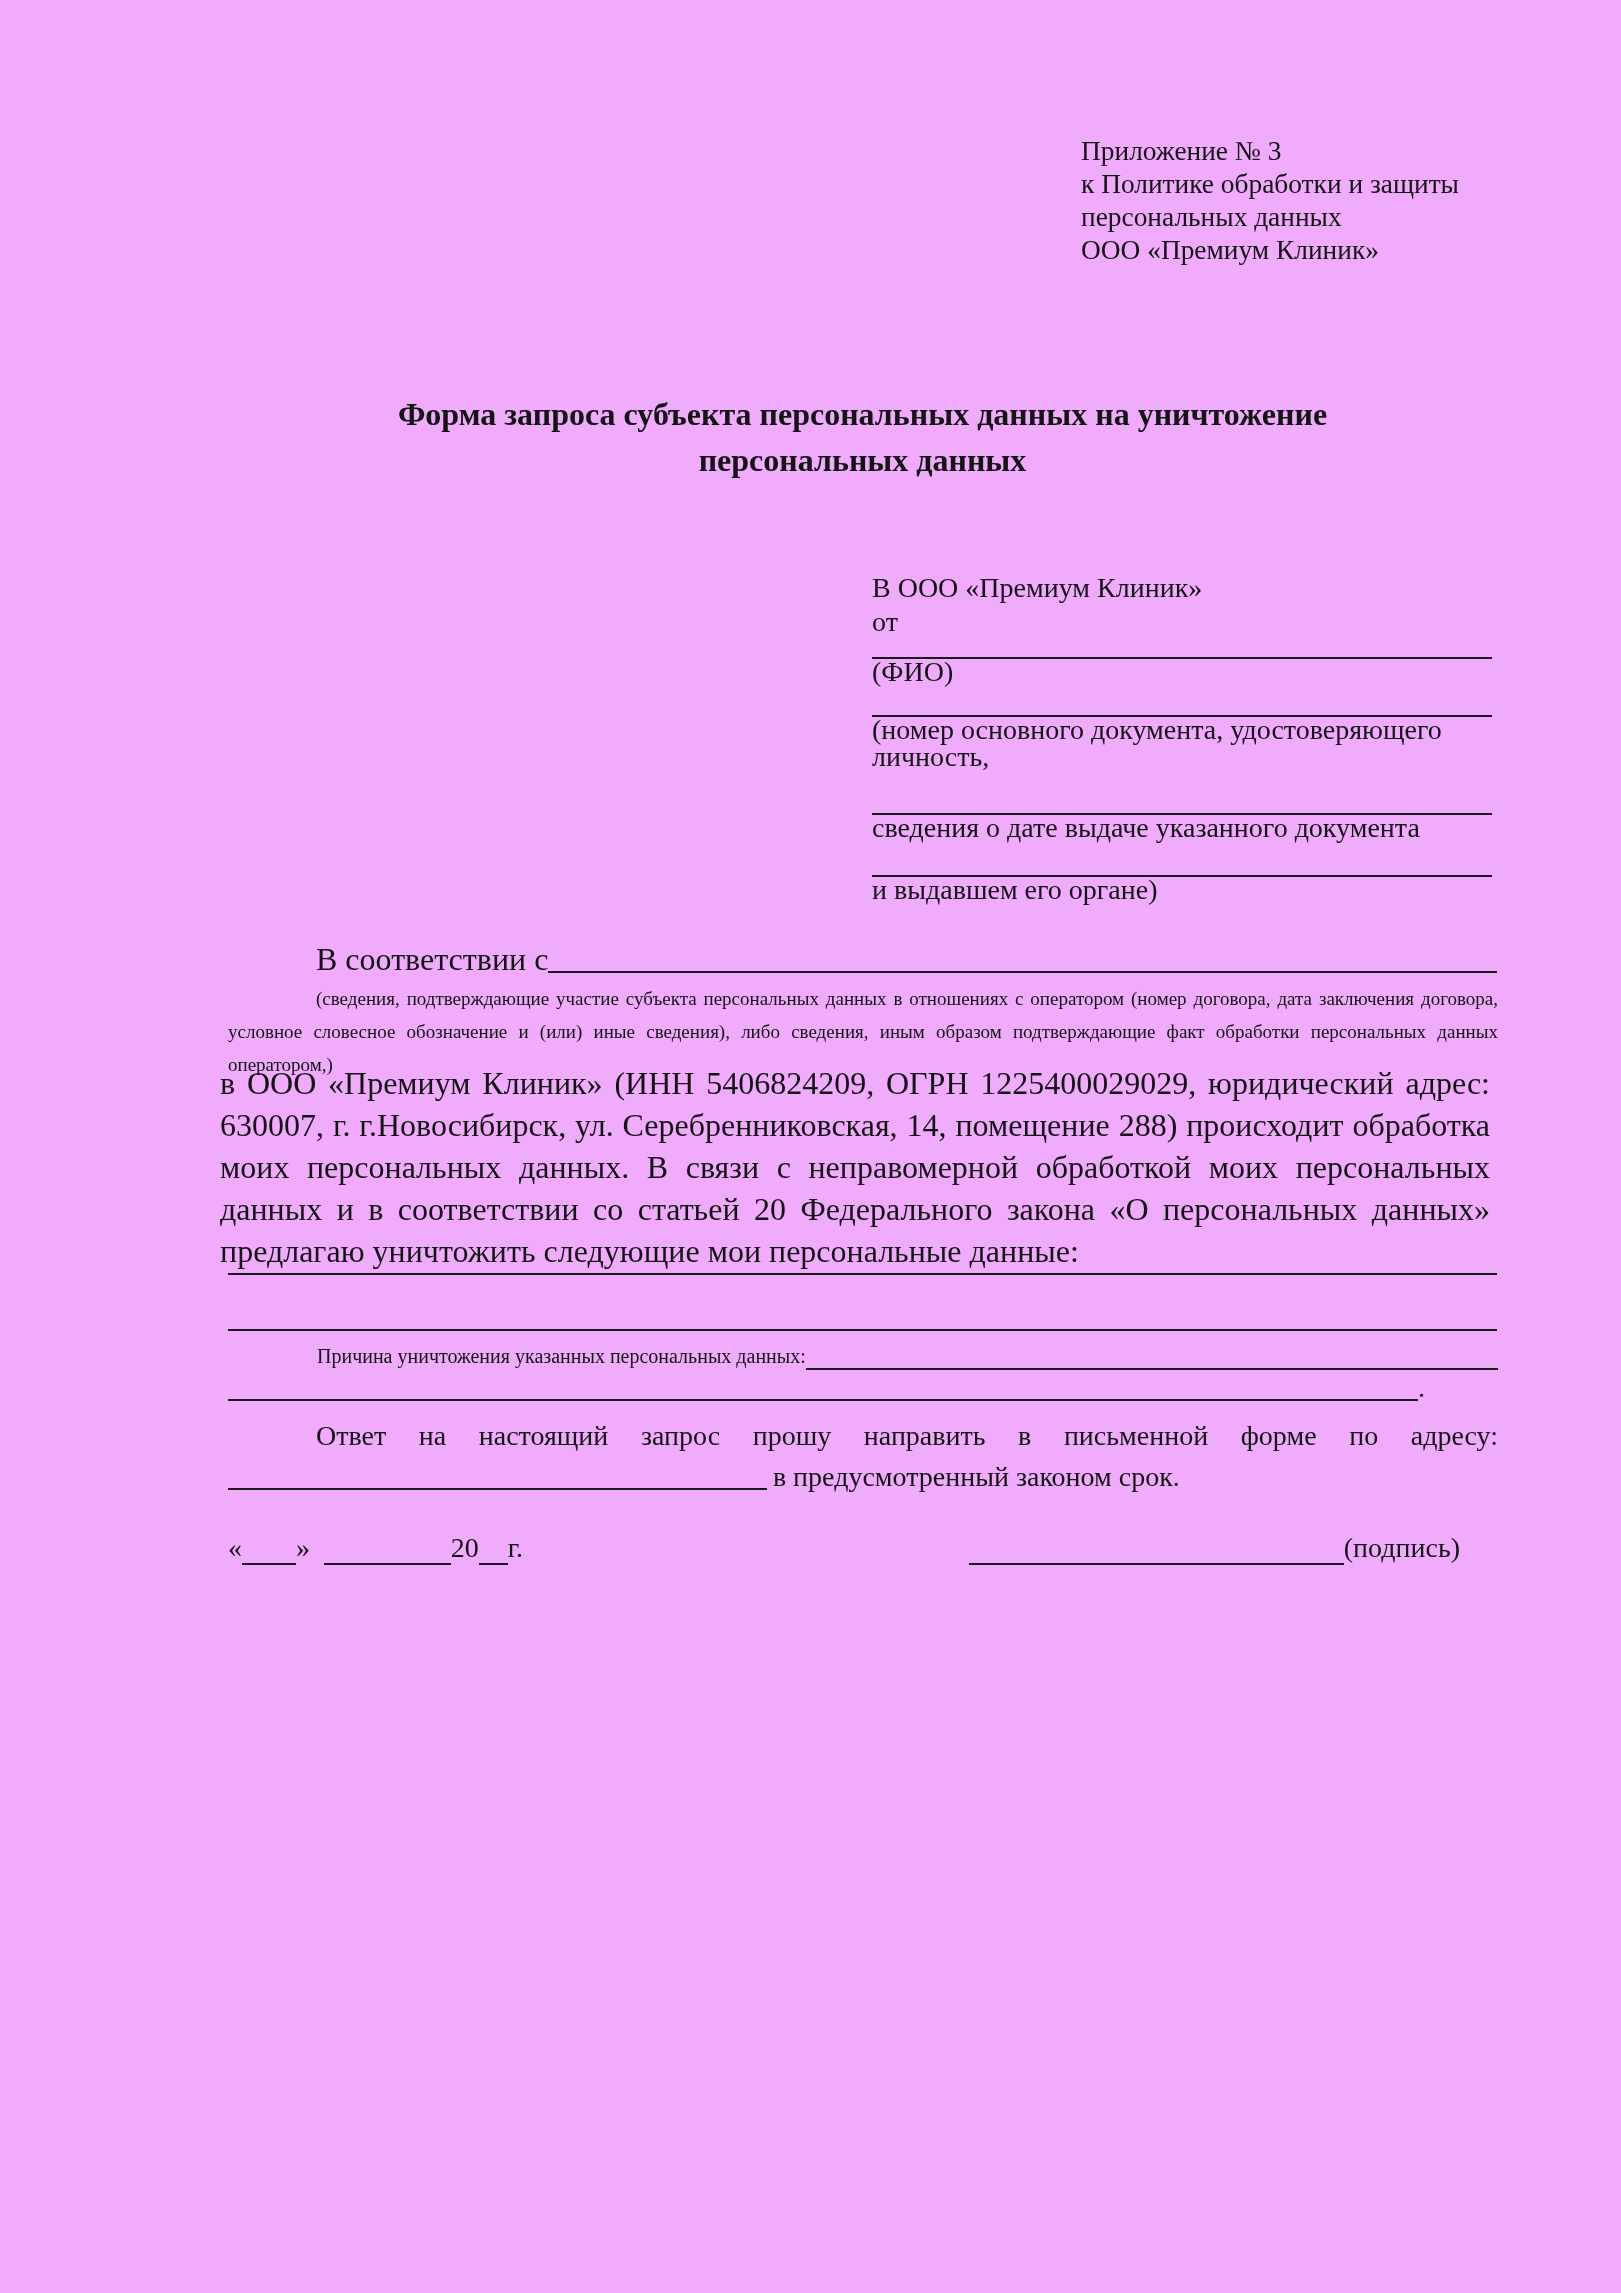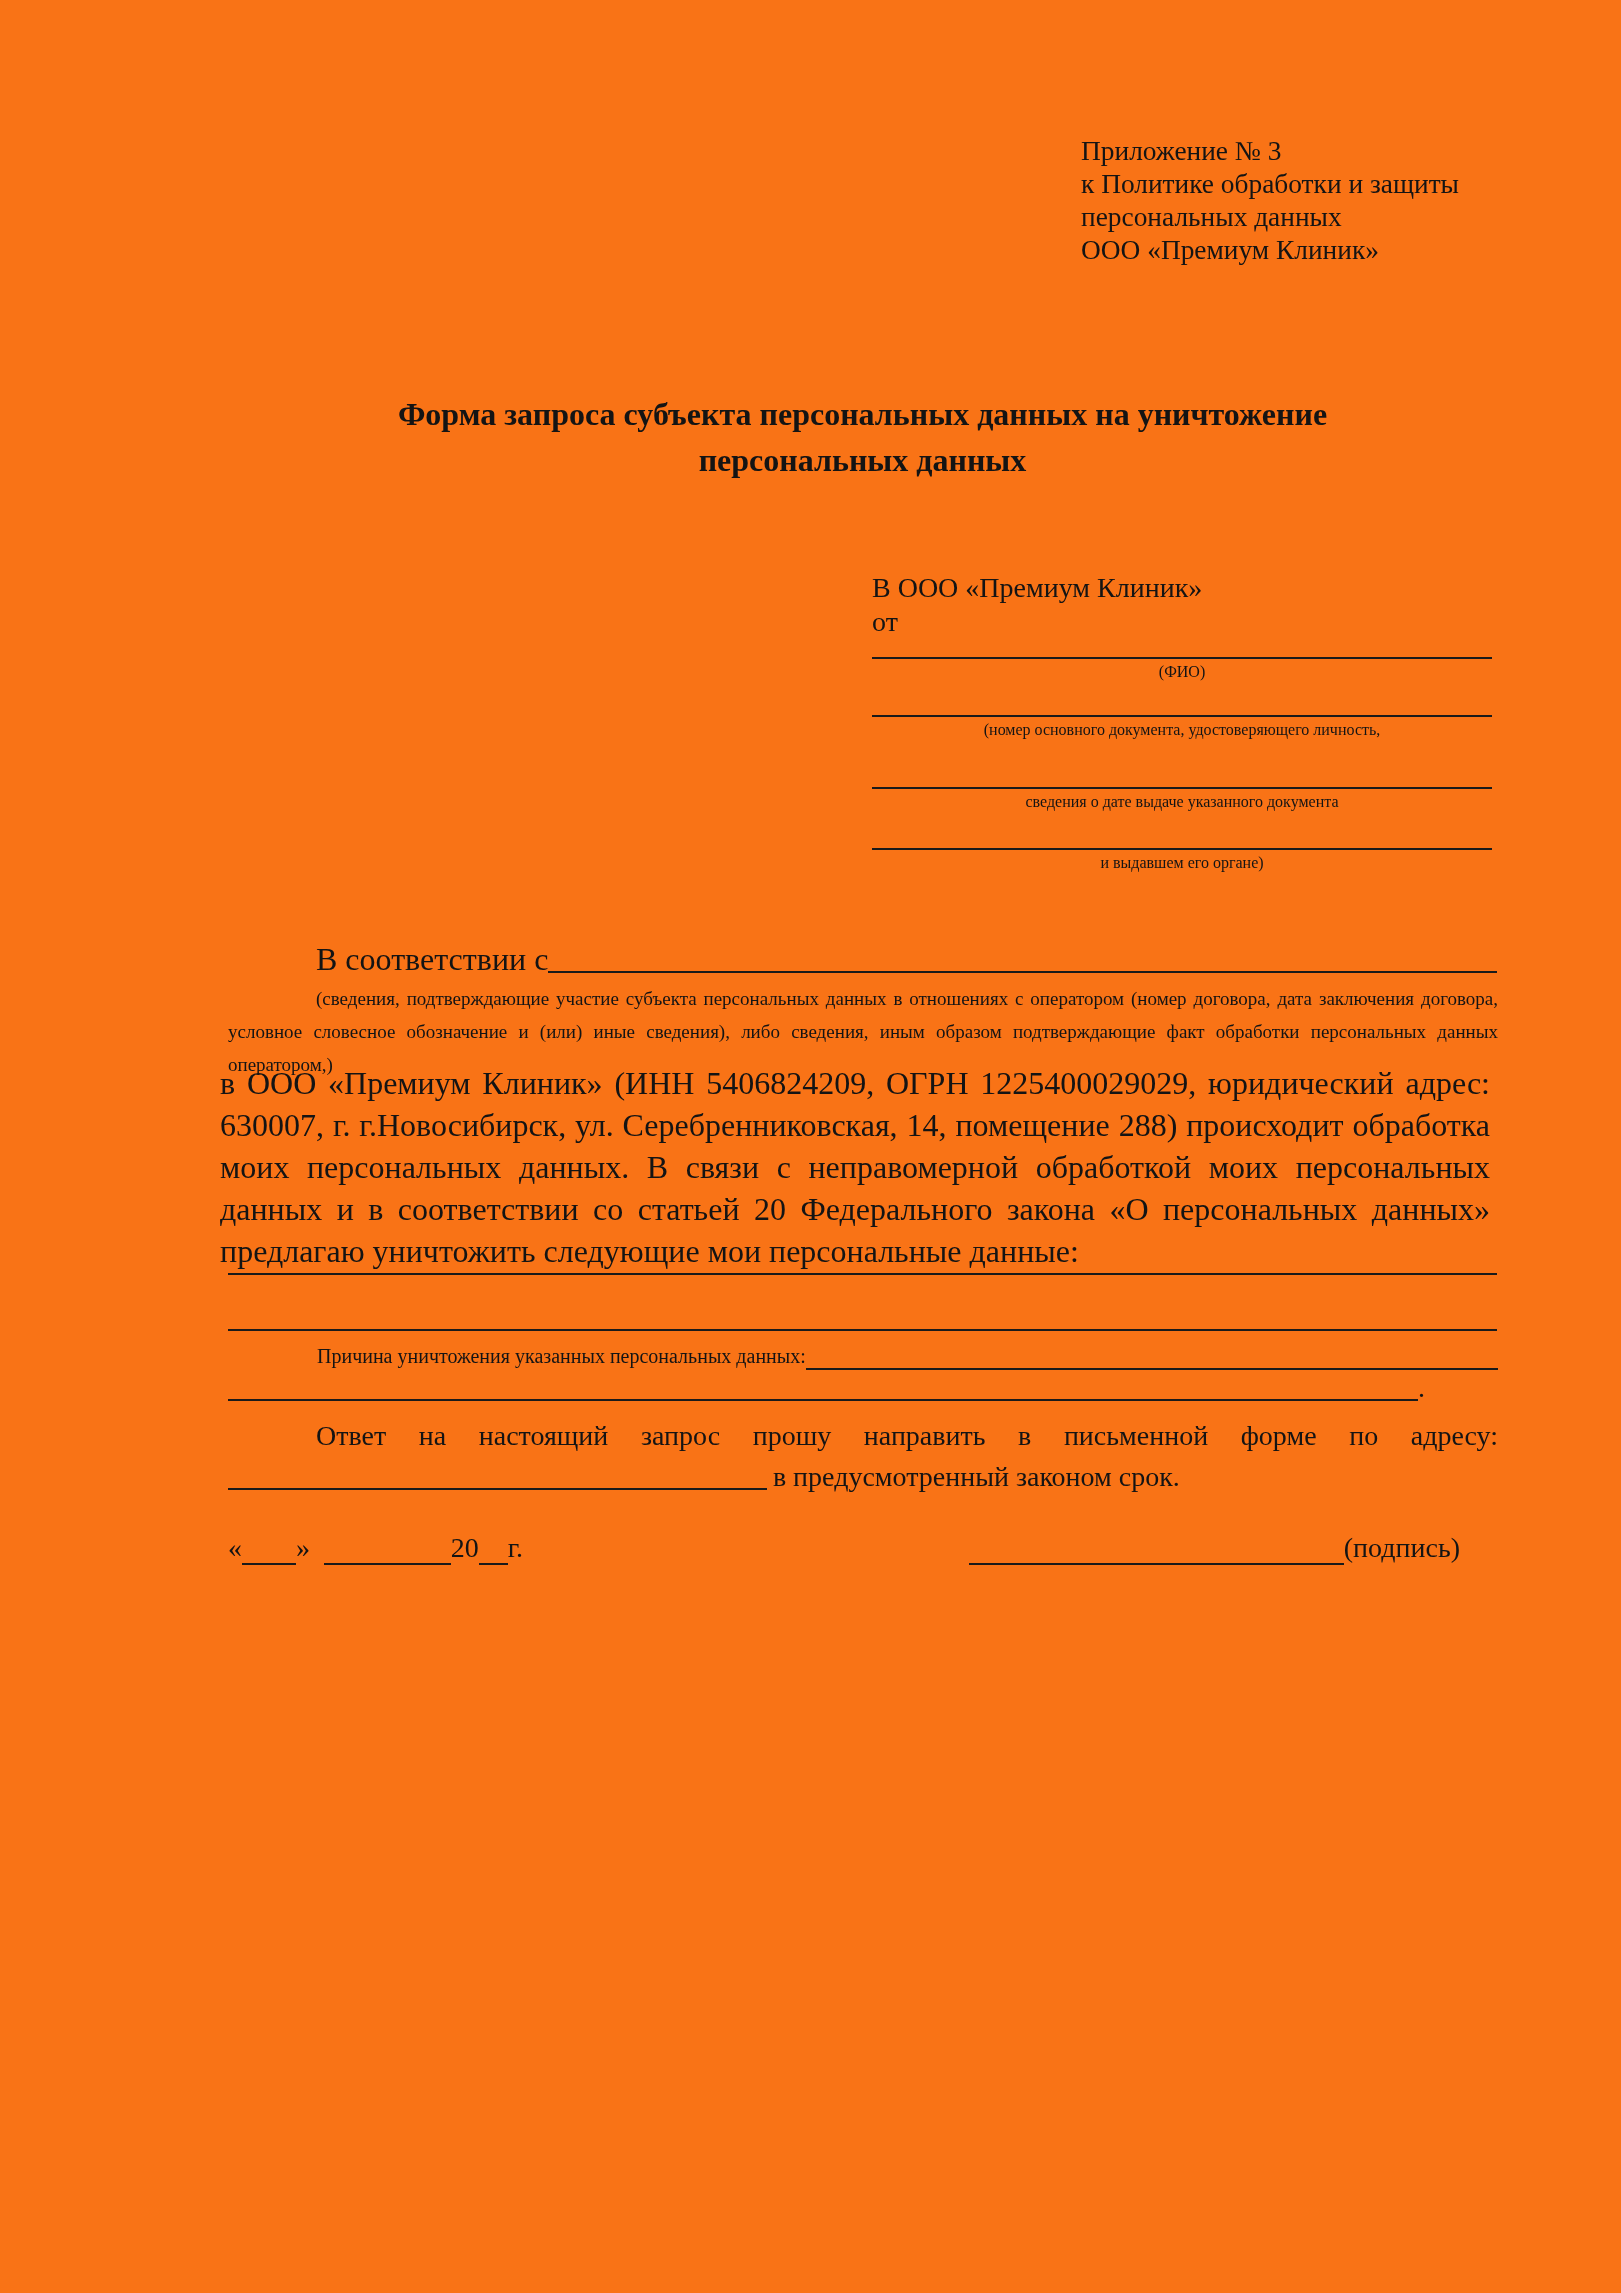--- a/index.html
+++ b/index.html
@@ -1,29 +1,29 @@
 <!DOCTYPE html>
 <html><head>
 <meta charset="utf-8">
 <style>
   html,body{margin:0;padding:0;background:#ffffff;}
   .page{
     position:relative;
     width:1621px;height:2294px;
-    background:#f97316;
+    background:#f0abfc;
     font-family:"Liberation Serif","DejaVu Serif",serif;
     color:#141414;
     overflow:hidden;
   }
   .abs{position:absolute;}
   .header-block{left:1081px;top:135px;font-size:27.4px;line-height:33px;white-space:nowrap;}
   .doc-title{left:228px;top:391px;width:1269px;text-align:center;font-weight:bold;font-size:32px;line-height:46px;}
   .doc-title .inner{width:1127px;margin:0 auto;}
   .addressee{left:872px;top:571px;width:620px;font-size:28px;line-height:34px;}
-  .addressee .cap{font-size:16px;line-height:26.5px;text-align:center;}
+  .addressee .cap{font-size:28px;line-height:26.5px;}
   .uline{border-bottom:2.9px solid #1a1a1a;}
   .addressee .u1{margin-top:17.6px;}
   .addressee .u2{margin-top:30px;}
   .addressee .u3{margin-top:43px;}
   .addressee .u4{margin-top:33px;}
   .row{display:flex;align-items:flex-end;}
   .fill{flex:1;border-bottom:2.9px solid #1a1a1a;margin-bottom:3.9px;}
   .according-row{left:228px;top:942px;width:1269px;font-size:32px;line-height:35px;}
   .according-row .lbl{padding-left:88px;white-space:nowrap;}
   .note{left:228px;top:982px;width:1270px;font-size:19px;line-height:33px;text-align:justify;text-indent:88px;}

